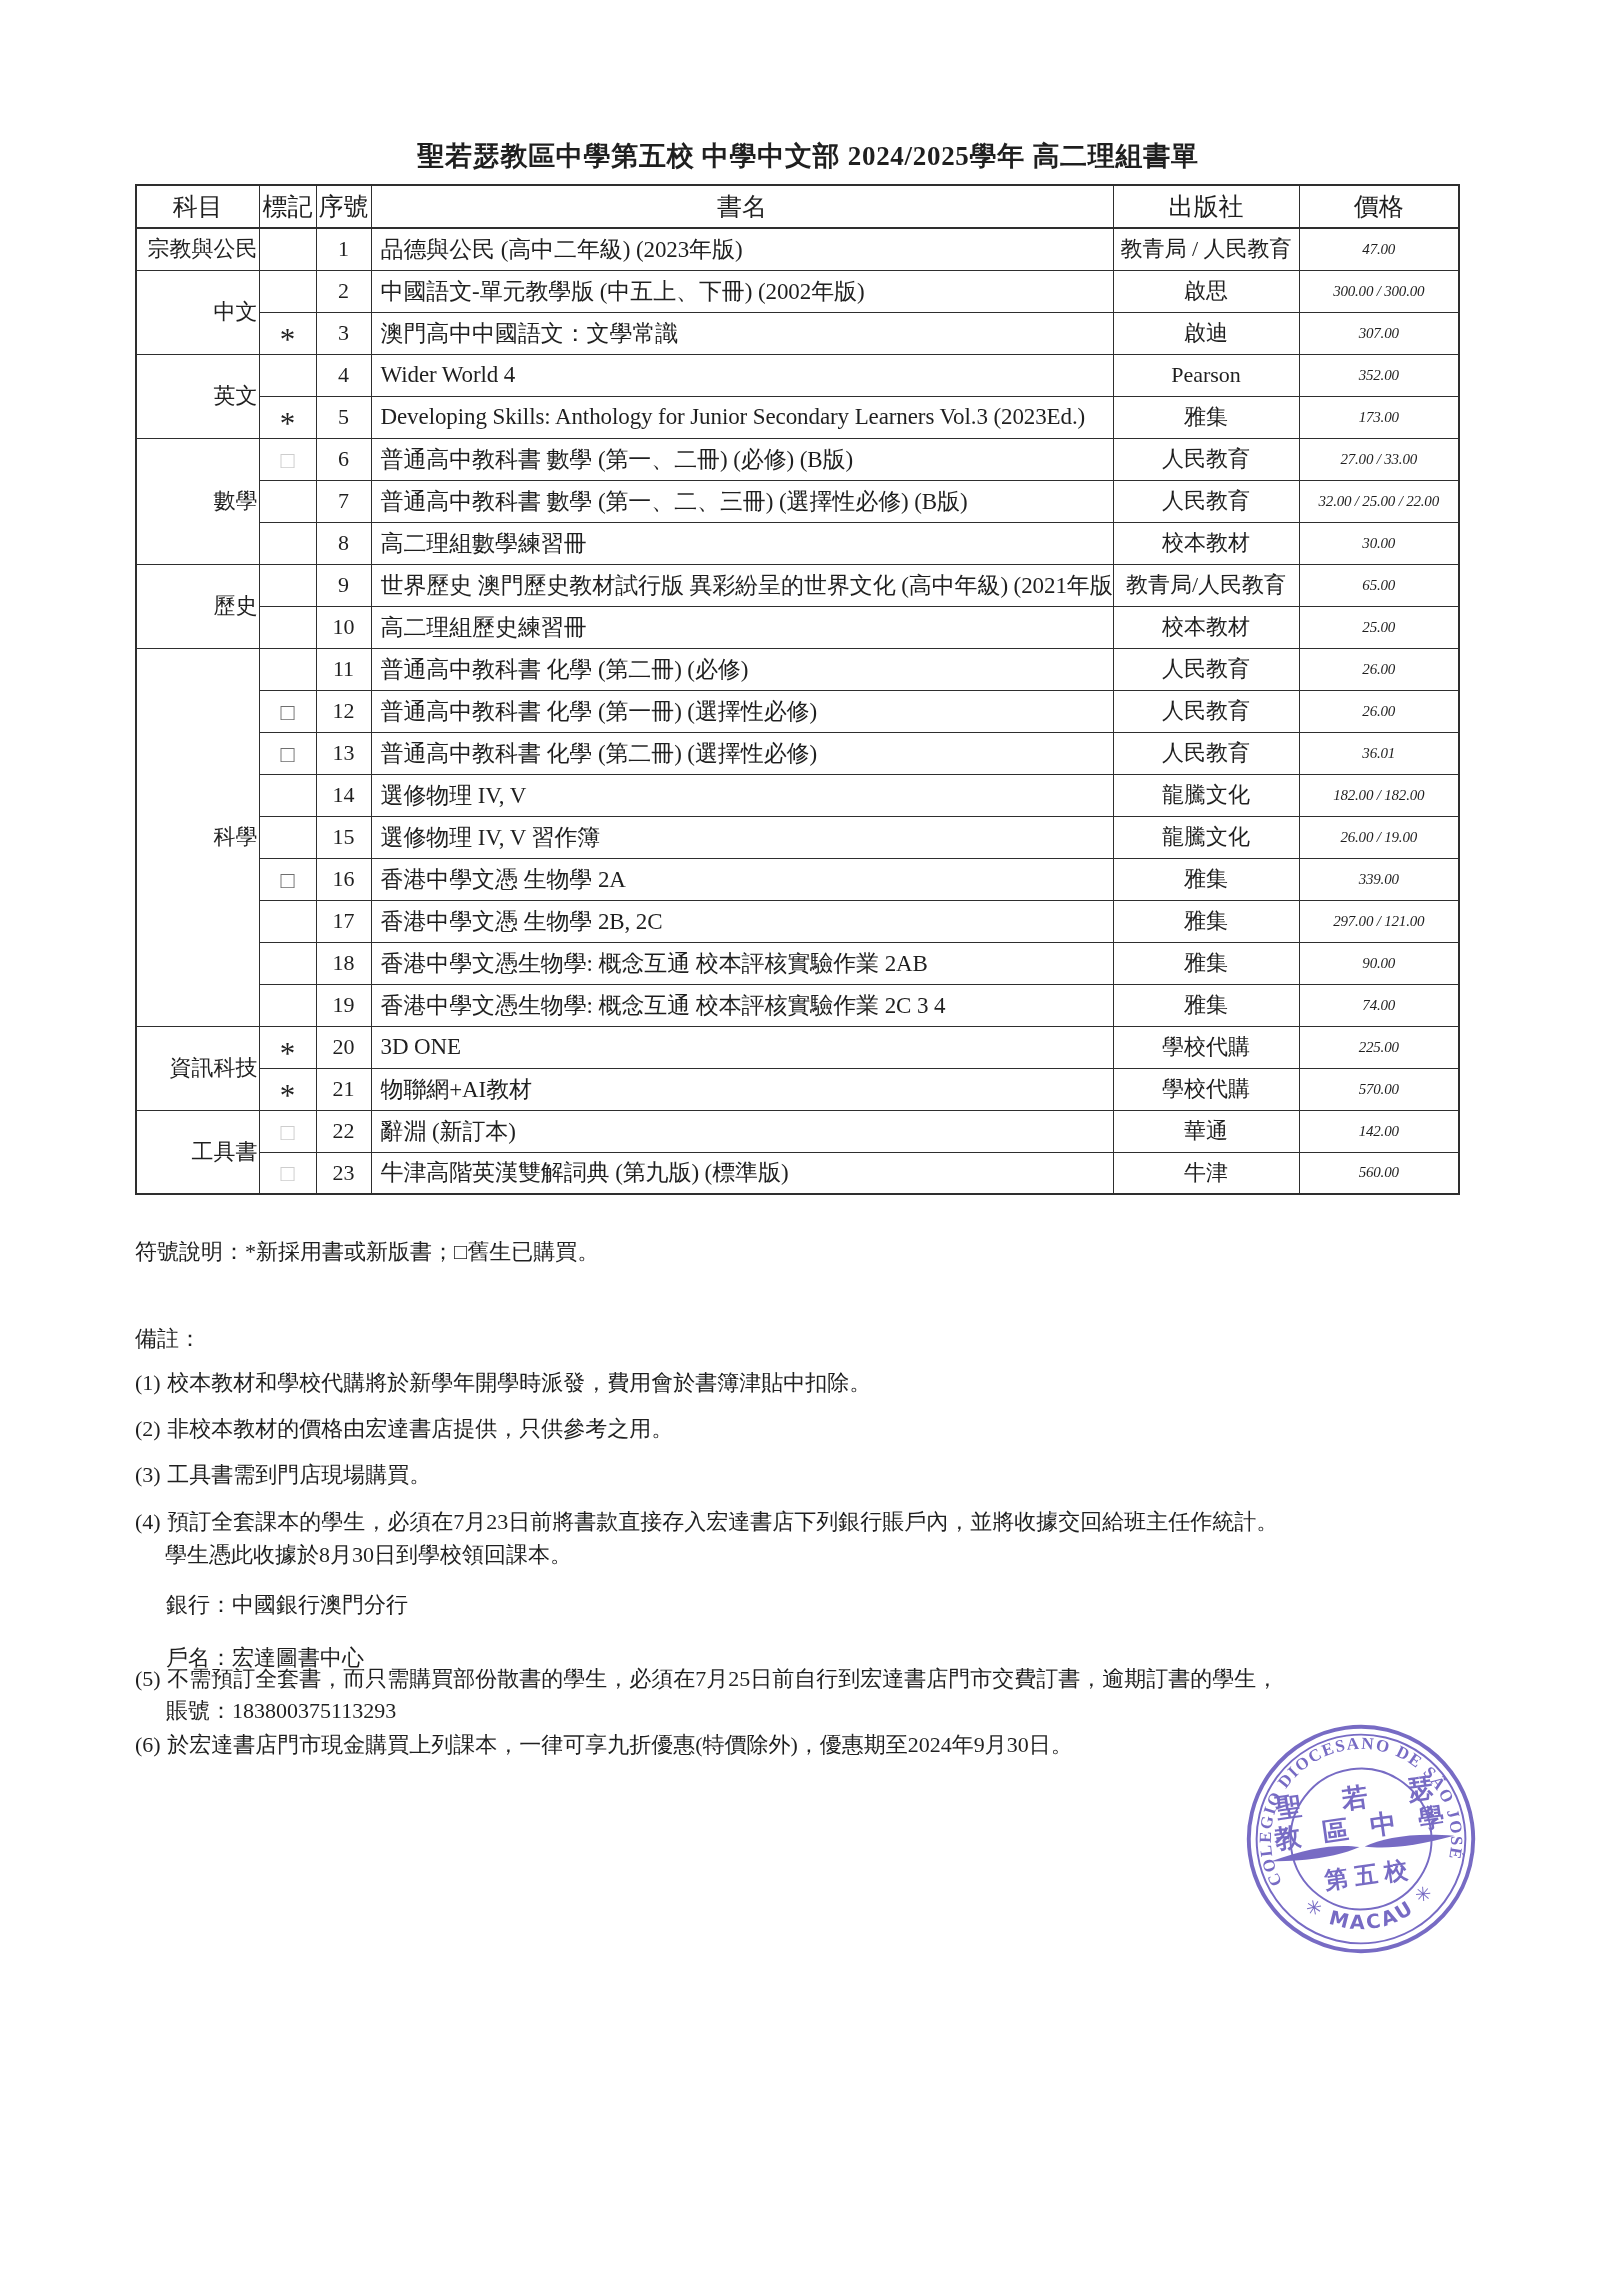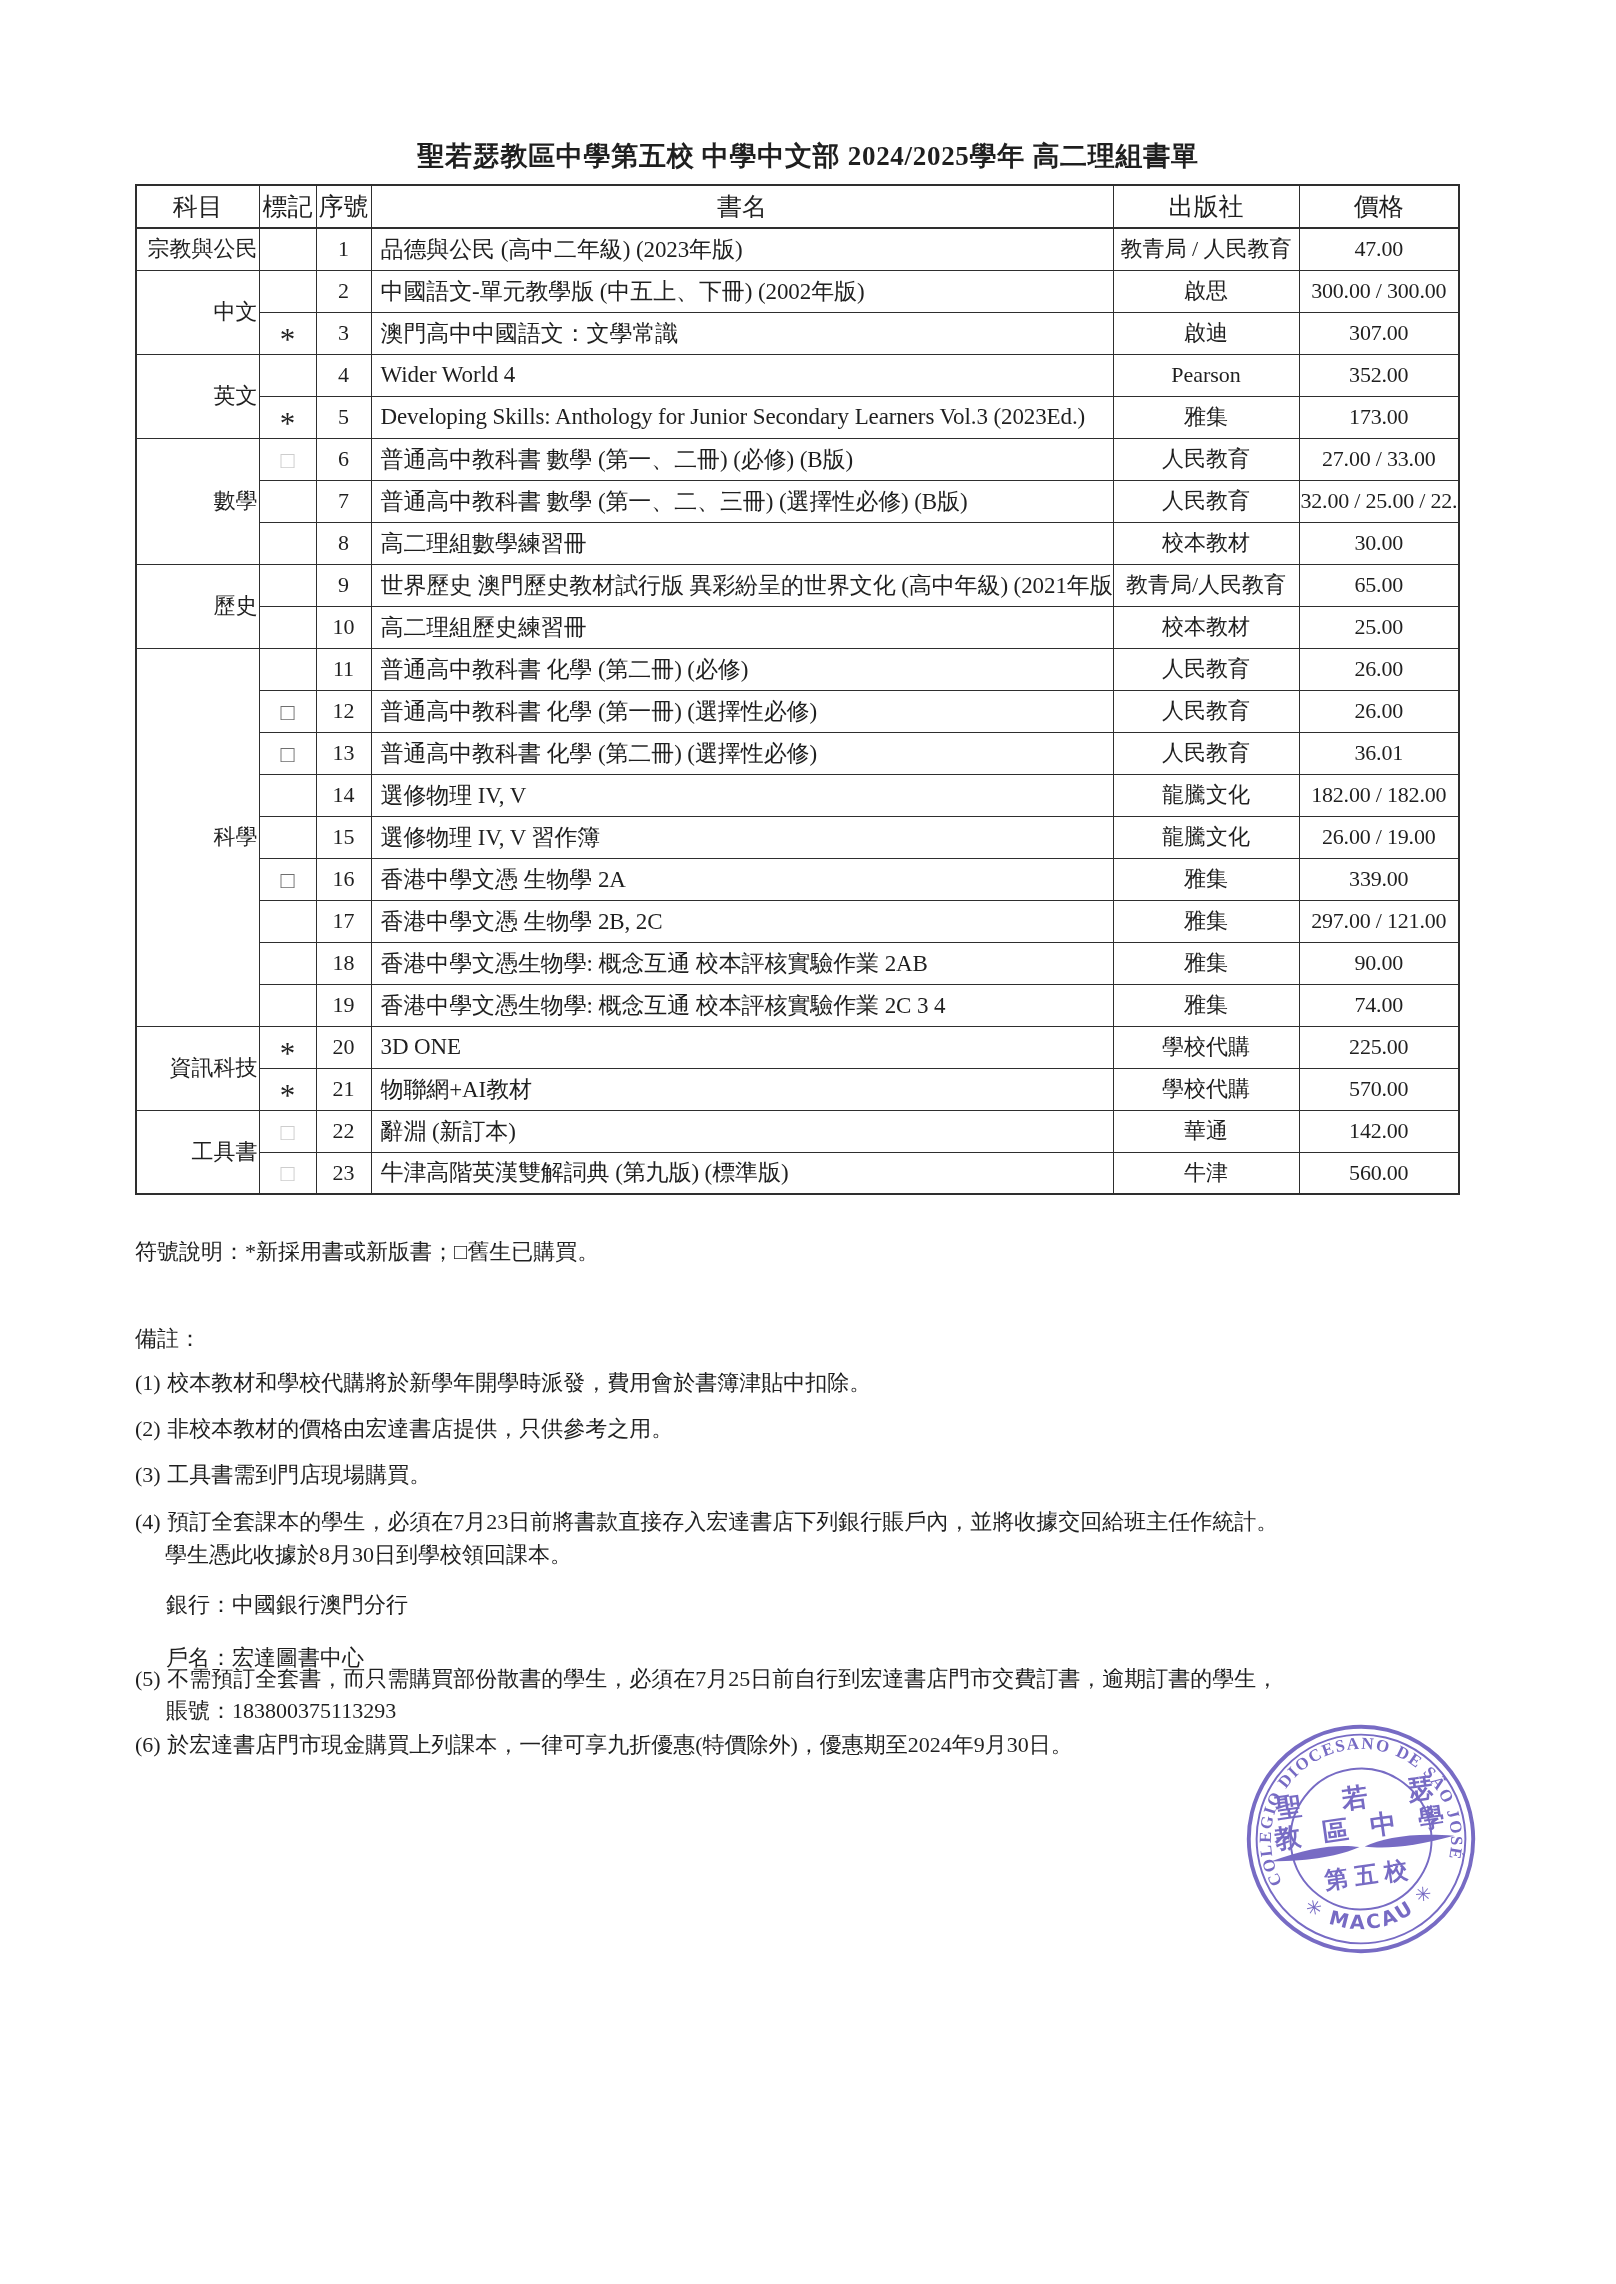--- a/index.html
+++ b/index.html
@@ -23,21 +23,21 @@
     font-weight:normal;
   }
   .book-table thead tr{height:43px;}
   .book-table tbody tr{height:42px;}
   .book-table th{font-size:25px;text-align:center;border-bottom:2px solid #2e2e2e;}
   .subject-cell{font-size:22px;text-align:right;white-space:nowrap;margin-top:44px;}
   .mark-cell{text-align:center;}
   .no-cell{font-size:22px;text-align:center;}
   .title-cell{font-size:23px;text-align:left;padding-left:9px;padding-right:3.9px;white-space:nowrap;letter-spacing:-0.1px;}
   .pub-cell{font-size:22px;text-align:center;white-space:nowrap;}
-  .price-cell{font-size:22px;text-align:center;white-space:nowrap;letter-spacing:-0.2px;}
+  .price-cell{font-size:15px;text-align:center;white-space:nowrap;letter-spacing:-0.2px;font-style:italic;}
   .mark{display:inline-block;line-height:1;}
   .mark[data-style="star"]{font-size:31px;position:relative;top:6.5px;color:#242424;}
   .mark[data-style="square"]{font-size:23.5px;color:#6e6e6e;position:relative;top:1.3px;}
   .mark[data-style="square-faint"]{font-size:23.5px;color:#cdcdcd;position:relative;top:1.3px;}
   .note-line{position:absolute;left:135px;font-size:22px;white-space:nowrap;}
   .note-line .note-num{margin-right:6.5px;}
   .note-block p{margin:0;}
   .cont{padding-left:30px;}
   .bank-block{position:absolute;left:166px;font-size:22px;line-height:31px;white-space:nowrap;}
   .two-line{line-height:33px;}

